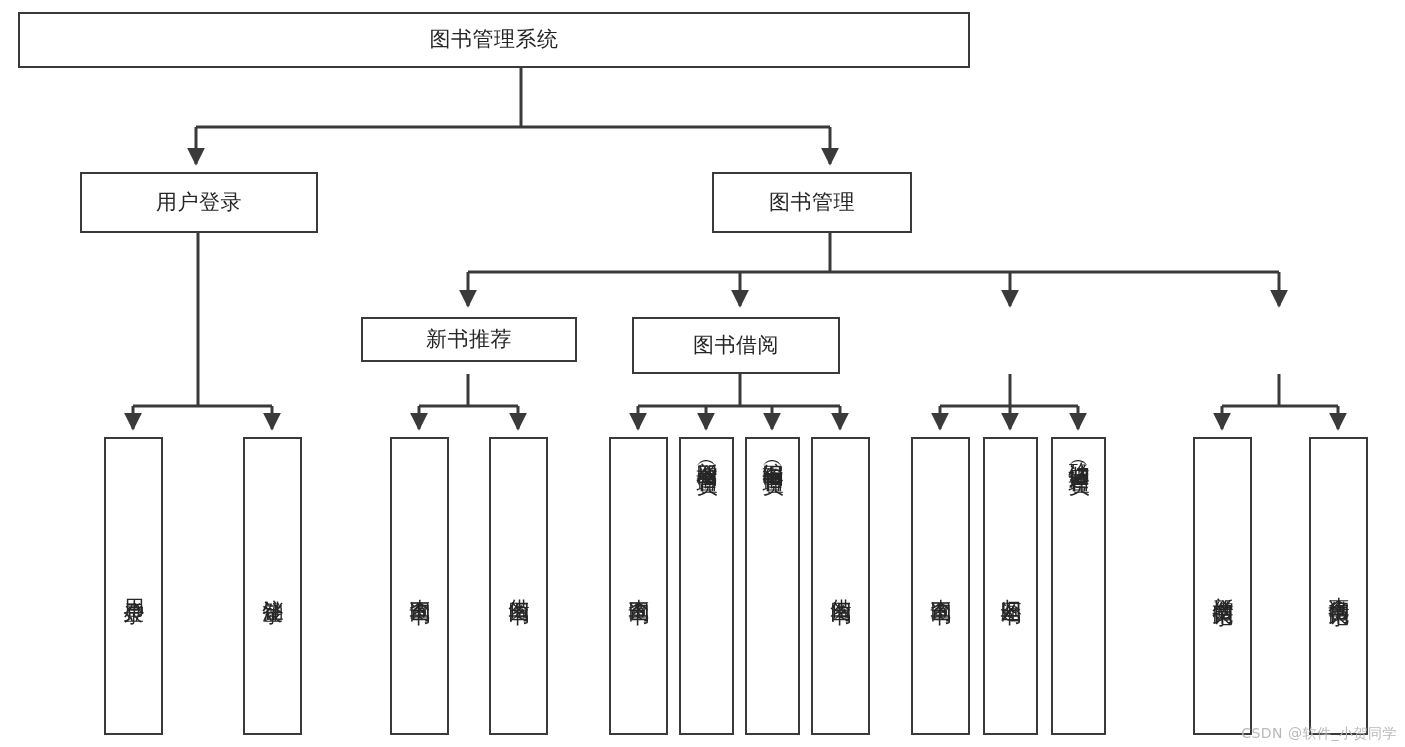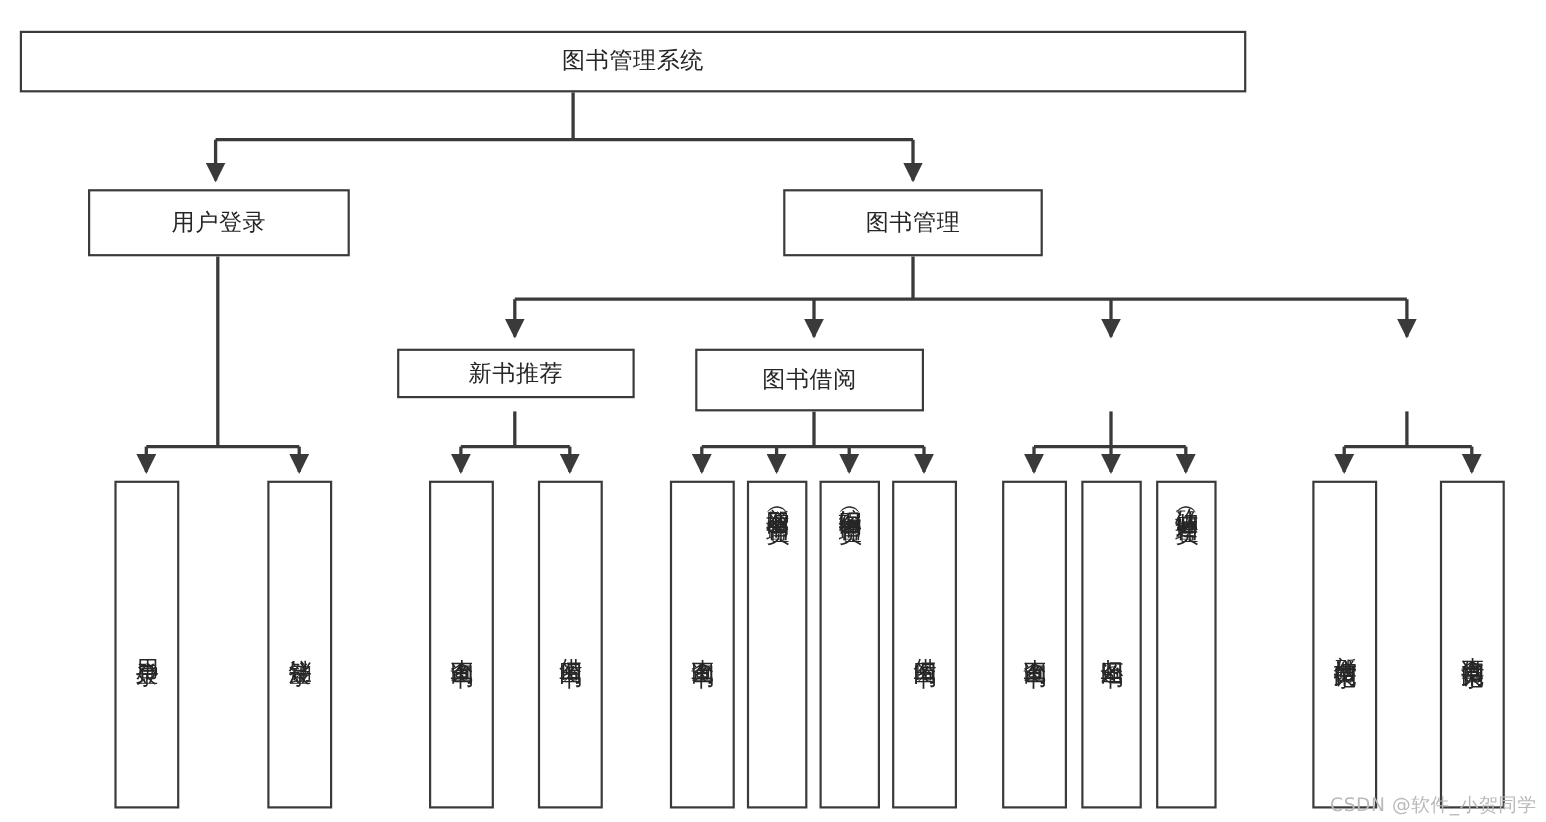--- a/index.html
+++ b/index.html
@@ -50,21 +50,21 @@
     justify-content: flex-start;
     padding-top: 6px;
   }
   .node-label {
     display: block;
   }
   #watermark {
     position: absolute;
     right: 8px;
     bottom: 4px;
-    font-size: 17px;
+    font-size: 14px;
     color: #b9b9b9;
     letter-spacing: 0.5px;
     white-space: nowrap;
     font-family: "DejaVu Sans", "Liberation Sans", sans-serif;
   }
 </style>
 </head>
 <body>
 
 <div id="canvas">
@@ -115,28 +115,28 @@
       <path d="M 1010 406 L 1010 429" marker-end="url(#arrow)"></path>
       <path d="M 1078 406 L 1078 429" marker-end="url(#arrow)"></path>
 
       <path d="M 1279 374 L 1279 406"></path>
       <path d="M 1222 406 L 1338 406"></path>
       <path d="M 1222 406 L 1222 429" marker-end="url(#arrow)"></path>
       <path d="M 1338 406 L 1338 429" marker-end="url(#arrow)"></path>
     </g>
   </svg>
 
-  <div class="node horiz" style="left:18px; top:12px; width:1115px; height:56px;margin-top:16px;">
+  <div class="node horiz" style="left:18px; top:12px; width:952px; height:56px;">
     <span class="node-label">图书管理系统</span>
   </div>
 
   <div class="node horiz" style="left:80px; top:172px; width:238px; height:61px;">
     <span class="node-label">用户登录</span>
   </div>
-  <div class="node horiz" style="left:712px; top:172px; width:236px; height:61px;text-align:center;">
+  <div class="node horiz" style="left:712px; top:172px; width:200px; height:61px;text-align:center;">
     <span class="node-label">图书管理</span>
   </div>
 
   <div class="node horiz" style="left:361px; top:317px; width:216px; height:45px;">
     <span class="node-label">新书推荐</span>
   </div>
   <div class="node horiz" style="left:632px; top:317px; width:208px; height:57px;">
     <span class="node-label">图书借阅</span>
   </div>
 

